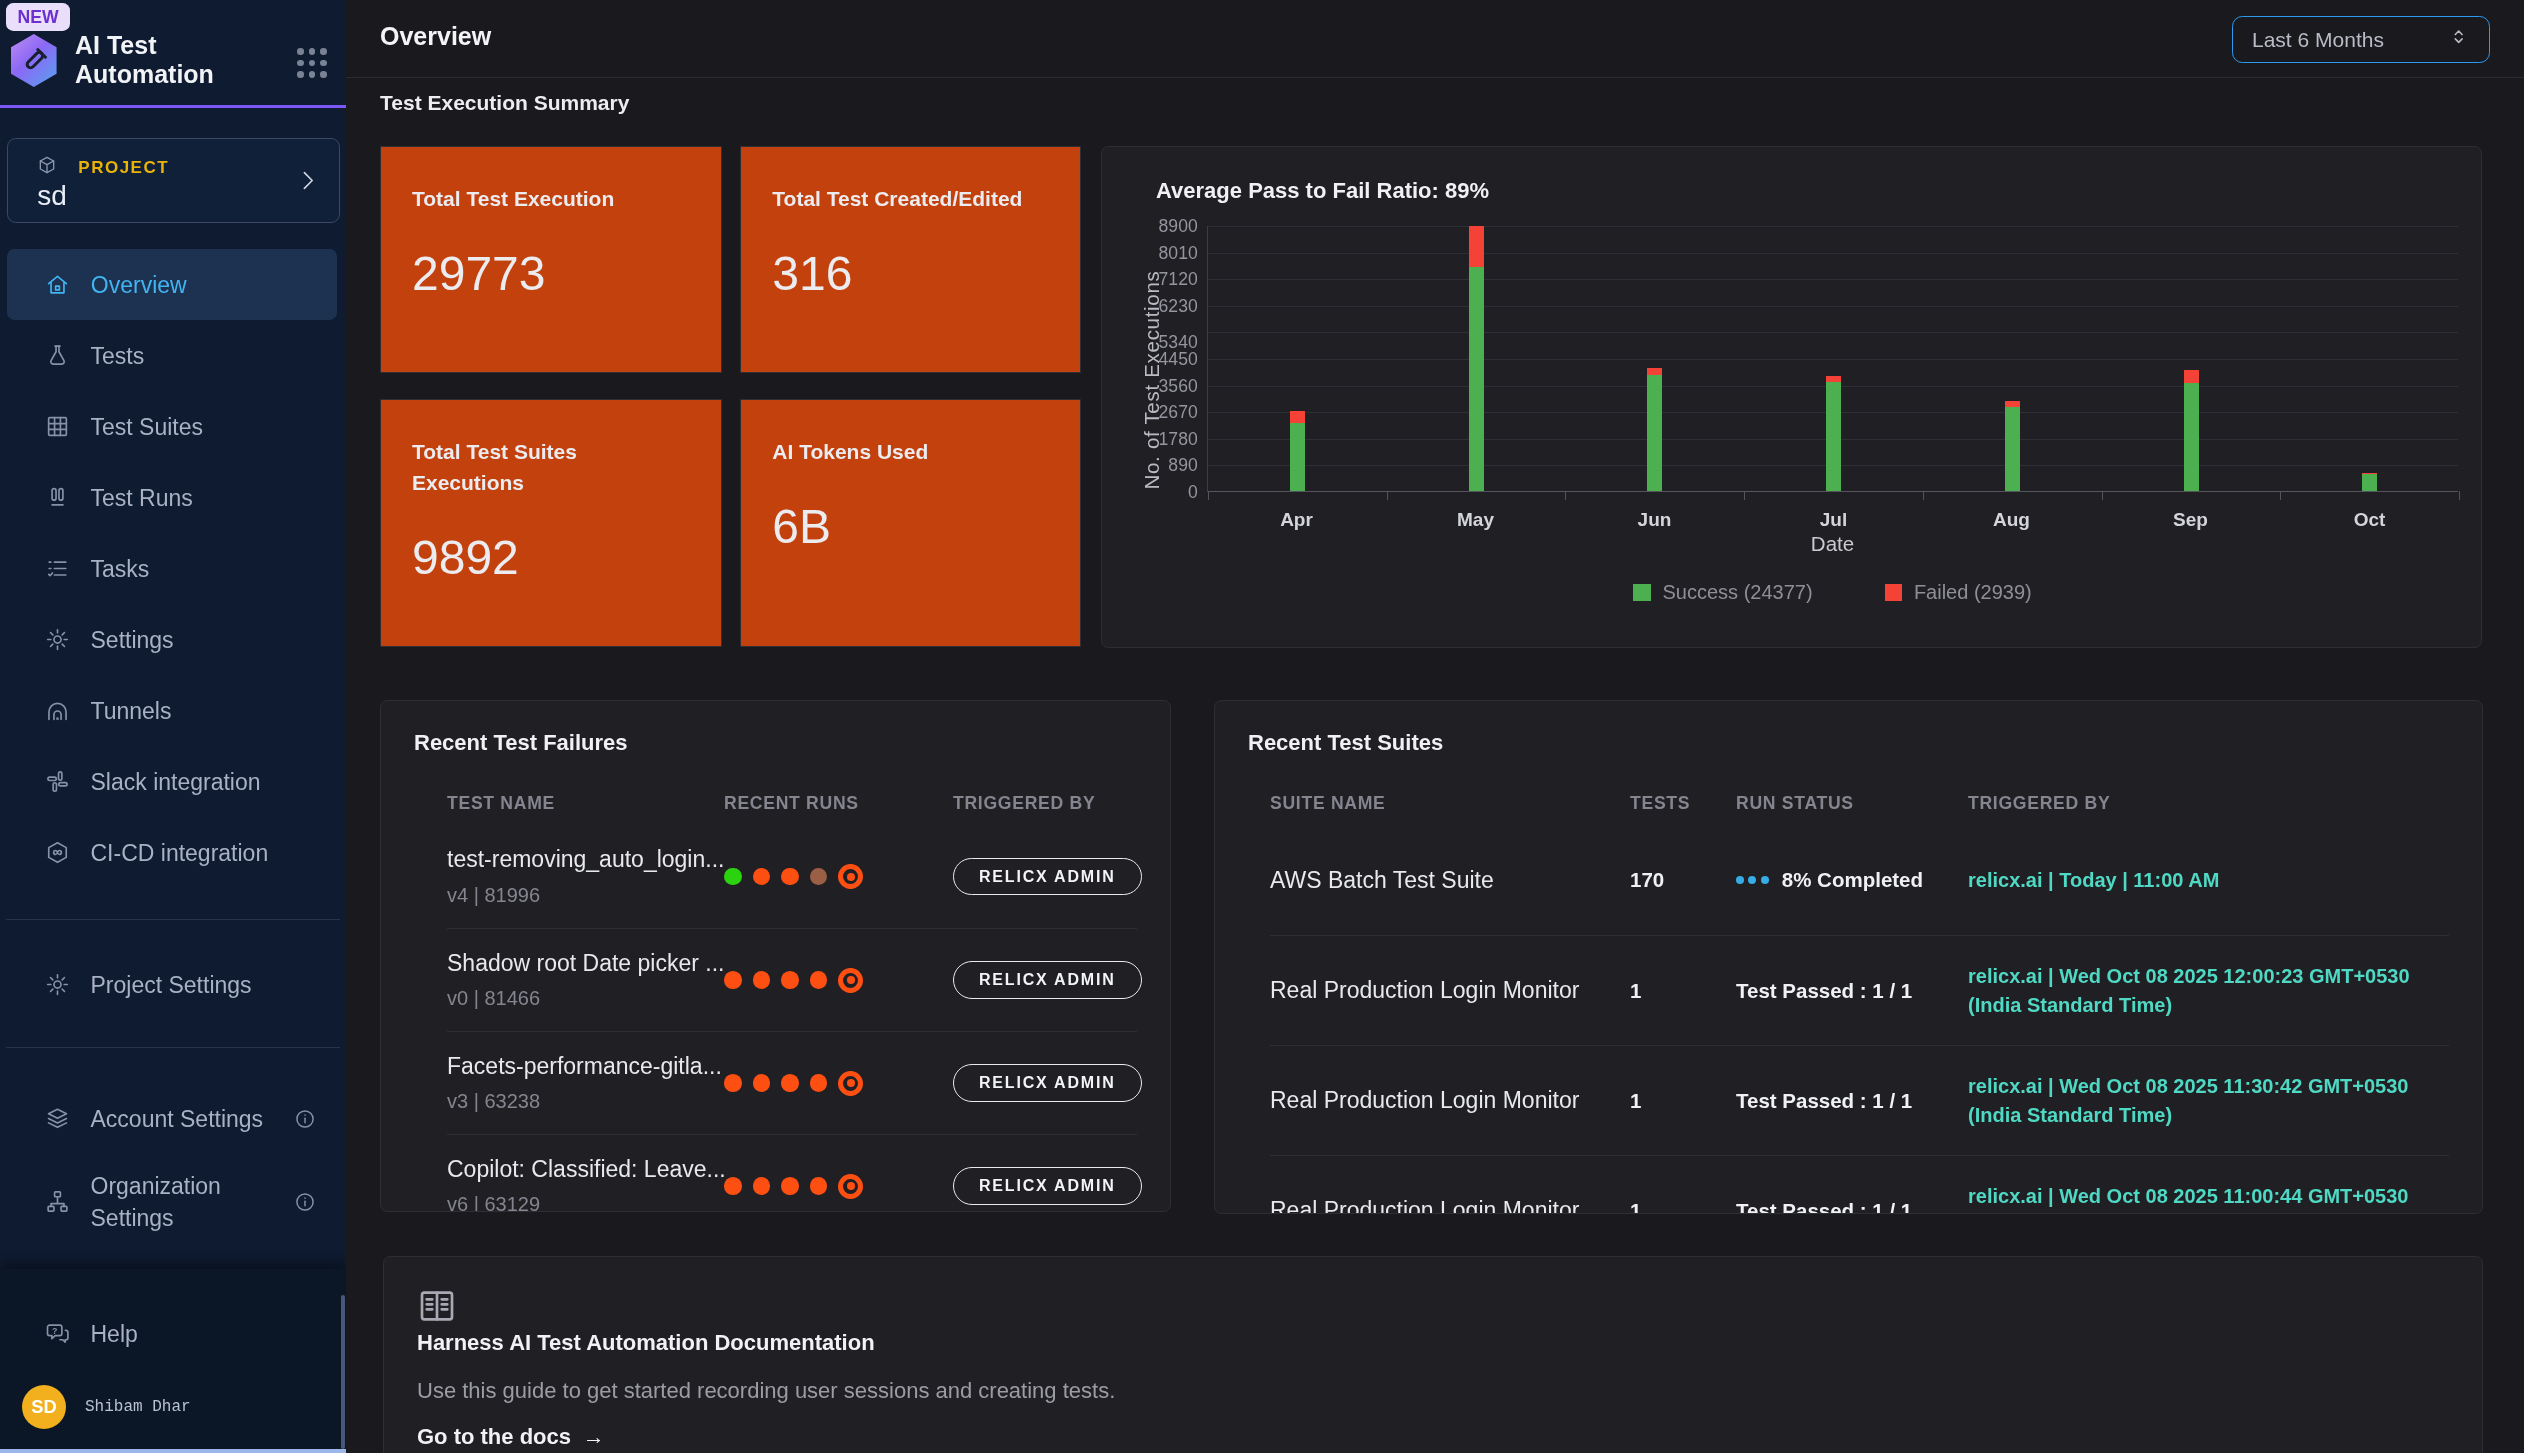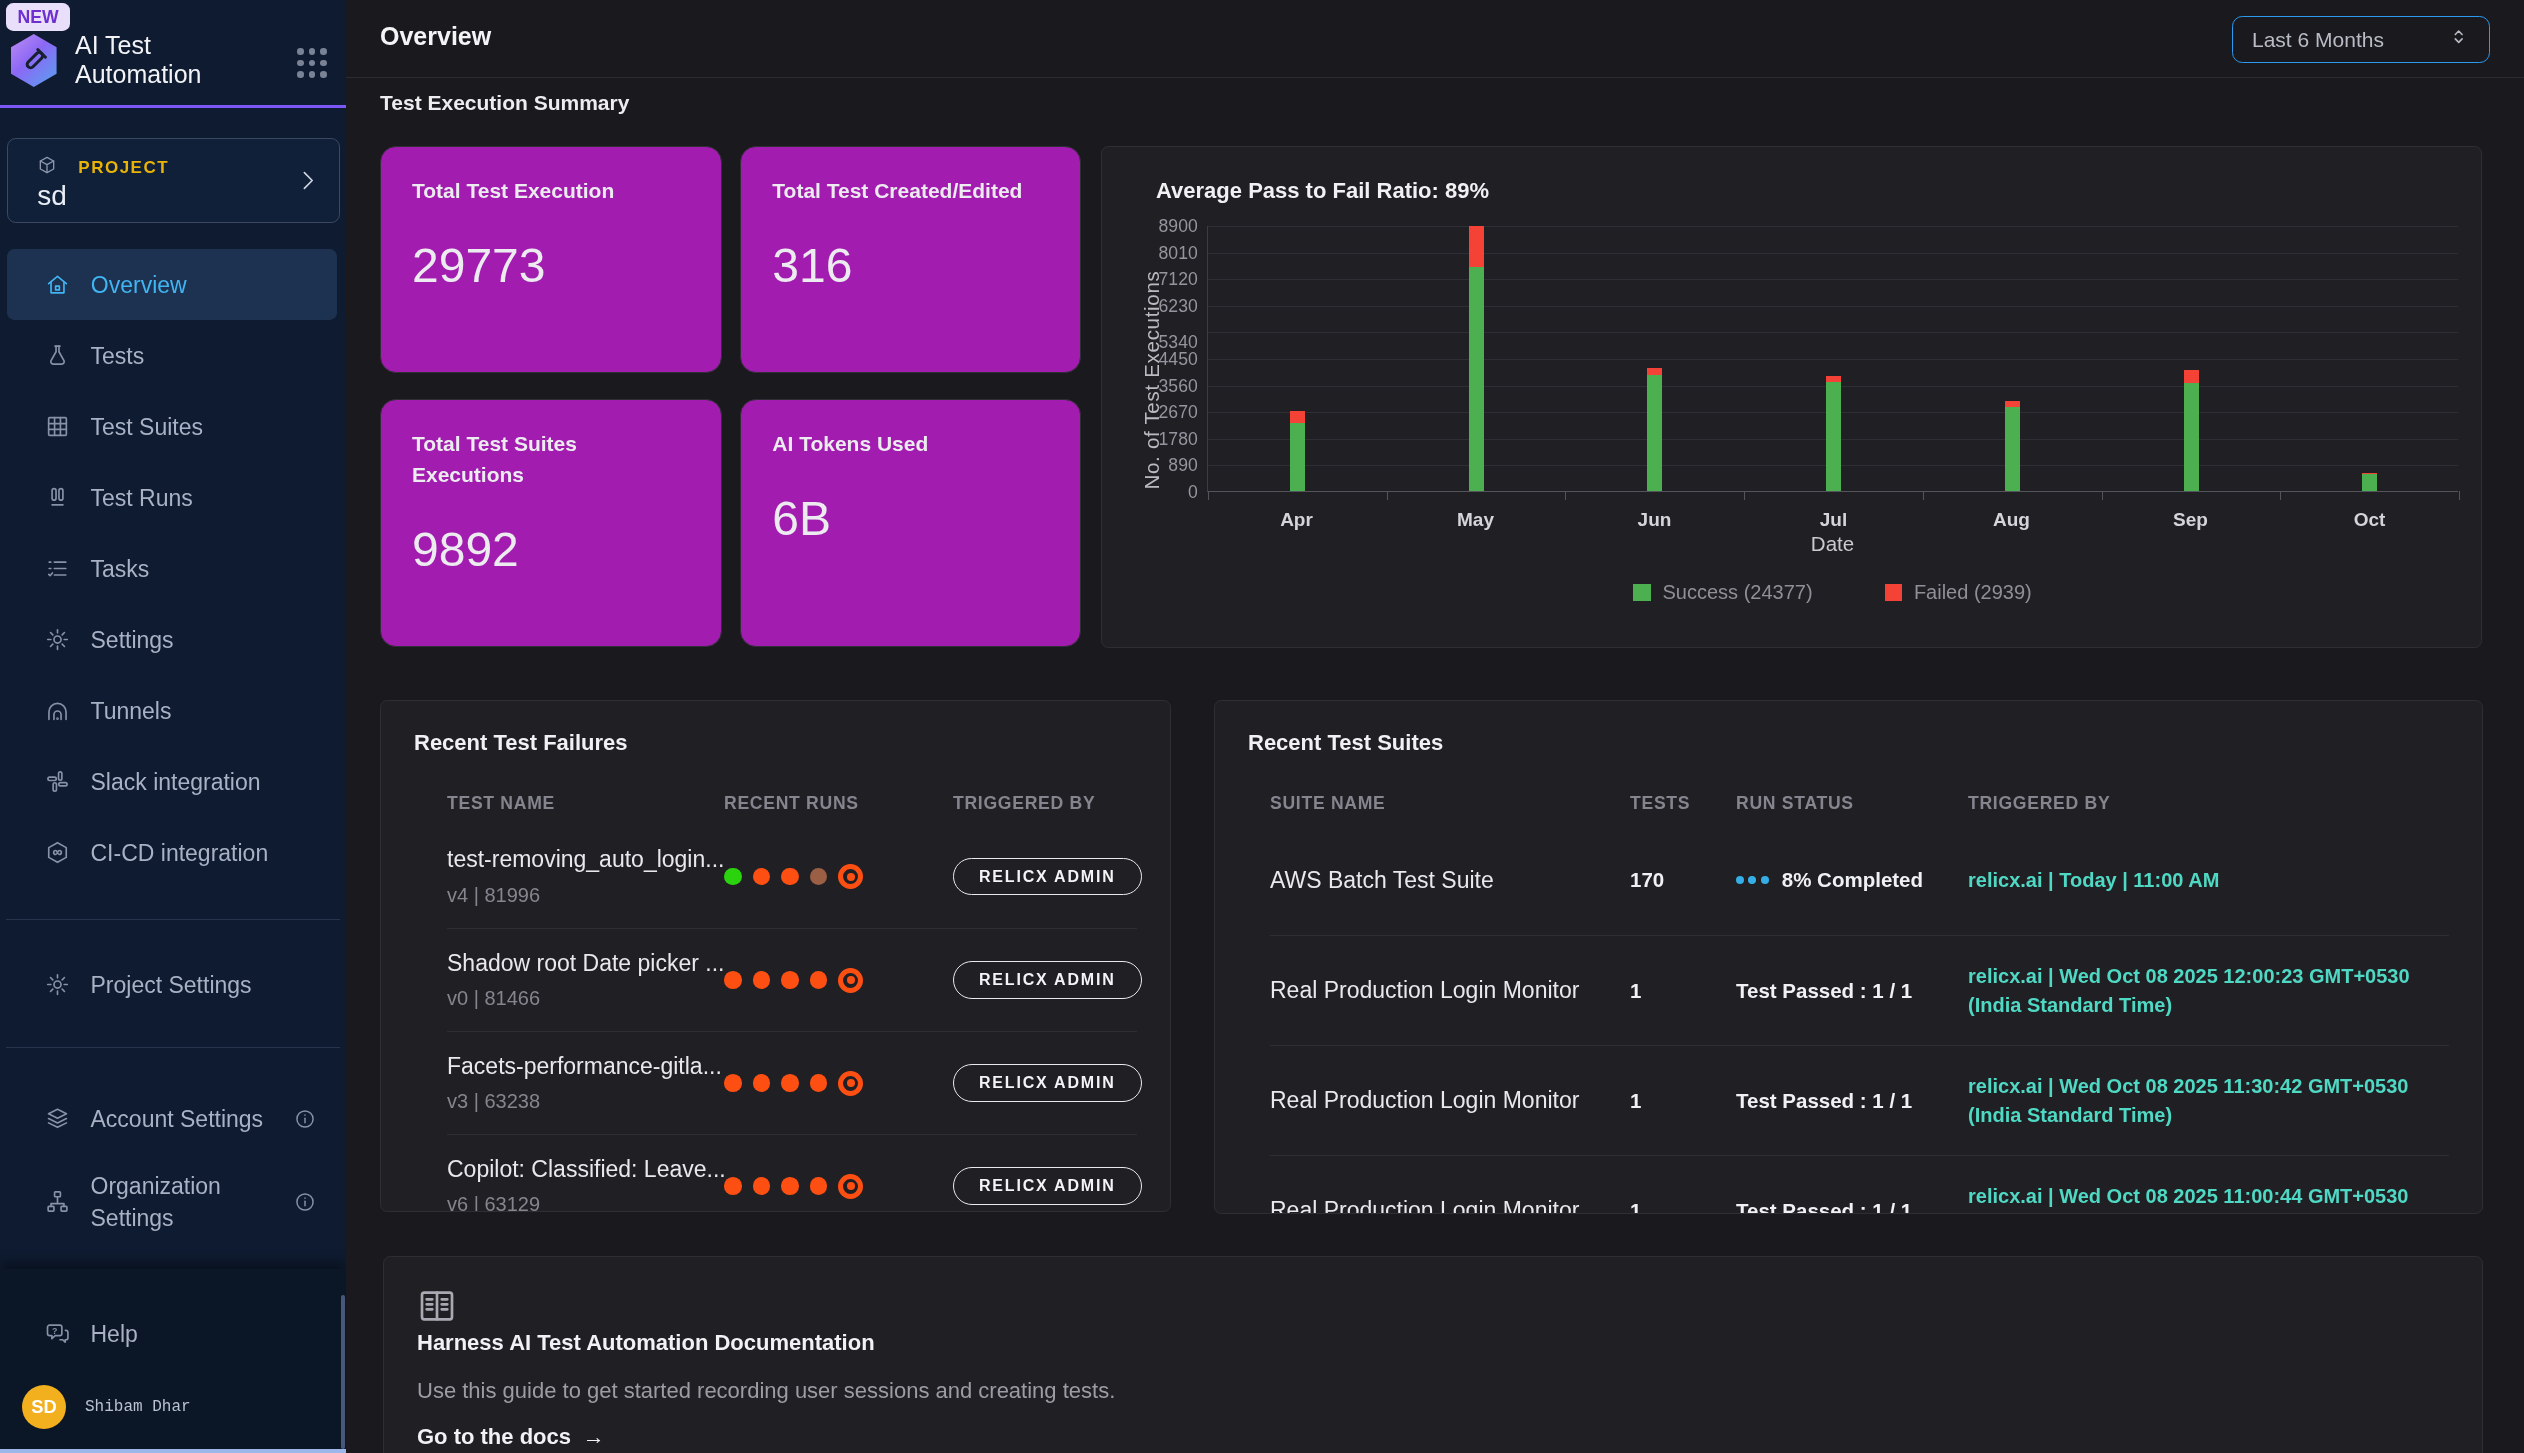--- a/index.html
+++ b/index.html
@@ -10,21 +10,21 @@
   
   .sidebar { position:absolute; left:0; top:0; width:346px; height:1453px; background:#0e1b30; }
   .side-header { position:relative; height:108px; border-bottom:3.7px solid #7b57f8; }
   .new-badge { position:absolute; left:5.9px; top:2.9px; background:#eadffa; color:#6d2fd0;
     font-size:17.6px; font-weight:700; padding:3.7px 11.7px; border-radius:7.3px; }
   .logo-hex { position:absolute; left:7.3px; top:34px; width:53px; height:53px;
     background:linear-gradient(135deg,#c490f2 0%,#8b68f5 45%,#54a7ef 100%);
     clip-path:polygon(50% 0,93% 25%,93% 75%,50% 100%,7% 75%,7% 25%);
     display:flex; align-items:center; justify-content:center; }
   .app-title { position:absolute; left:75px; top:31px; width:198px; font-size:25px;
-    font-weight:400; color:#f2f3f7; line-height:29px; }
+    font-weight:700; color:#f2f3f7; line-height:29px; }
   .grid9 { position:absolute; right:19px; top:48px; display:grid;
     grid-template-columns:repeat(3,6.6px); grid-auto-rows:6.6px; gap:5.1px; cursor:pointer; }
   .grid9 i { width:6.6px; height:6.6px; border-radius:50%; background:#7a8296; }
 
   .project-box { position:absolute; left:7.3px; top:138px; width:333px; height:85px;
     border:1.1px solid #3d4962; border-radius:8.8px; background:#0f2038; cursor:pointer; }
   .project-label-row { position:absolute; left:29px; top:16px; display:flex; align-items:center; gap:21px;
     color:#eab308; font-size:17px; font-weight:700; letter-spacing:1.5px; }
   .project-value { position:absolute; left:29px; top:41px; font-size:28px; color:#e9edf5; }
   .project-chevron { position:absolute; right:19px; top:29px; }
@@ -64,22 +64,22 @@
     padding:0 19px; color:#b9bcc6; font-size:21px; cursor:pointer; background:#1a1a1e; }
   .range-select .rs-label { flex:1; }
   .section-title { position:absolute; left:34px; top:91px; font-size:21px; font-weight:700; color:#ededf0; }
 
   .card { position:absolute; background:#202024; border:0.7px solid #2e2f35; border-radius:7.3px; overflow:hidden; }
   .card h2 { font-size:22px; font-weight:700; color:#f1f1f4; }
 
   
   .stats-grid { position:absolute; left:34px; top:146px; width:702px; display:grid;
     grid-template-columns:342px 341px; grid-template-rows:227px 248px; gap:26px 18.3px; }
-  .stat-card { position:relative; background:#a21caf; border:0.7px solid #2e2f35; border-radius:16px;
-    padding:28px 31px; }
+  .stat-card { position:relative; background:#c2410c; border:0.7px solid #2e2f35; border-radius:1px;
+    padding:36px 31px; }
   .stat-label { font-size:21px; font-weight:700; color:#ececf0; line-height:31px; }
   .stat-value { margin-top:32px; font-size:48px; color:#ececf0; }
 
   
   .chart-card { left:755px; top:146px; width:1381px; height:502px; }
   .chart-card h2 { position:absolute; left:54px; top:31px; }
   .chart-ylabel { position:absolute; left:-97px; top:221px; width:293px; text-align:center;
     transform:rotate(-90deg); font-size:20.5px; color:#b9bac2; letter-spacing:0.7px; }
   .plot { position:absolute; left:105px; top:79px; width:1251px; height:266px;
     border-left:0.7px solid #3c3d44; border-bottom:1.5px solid #54555c; }

